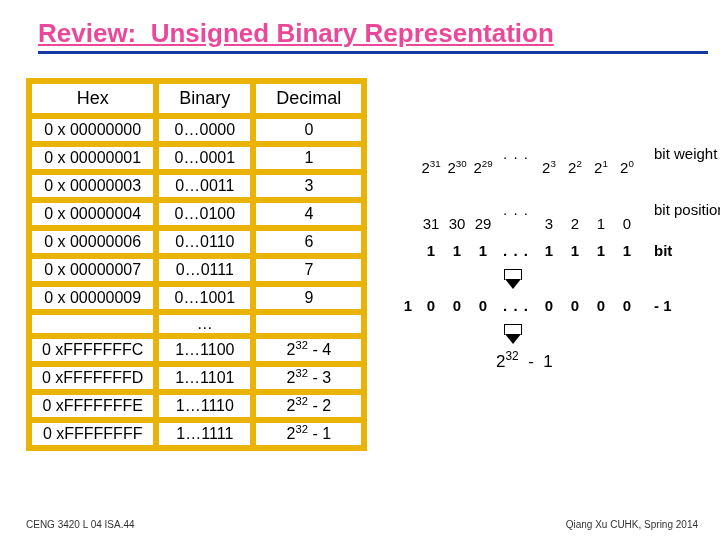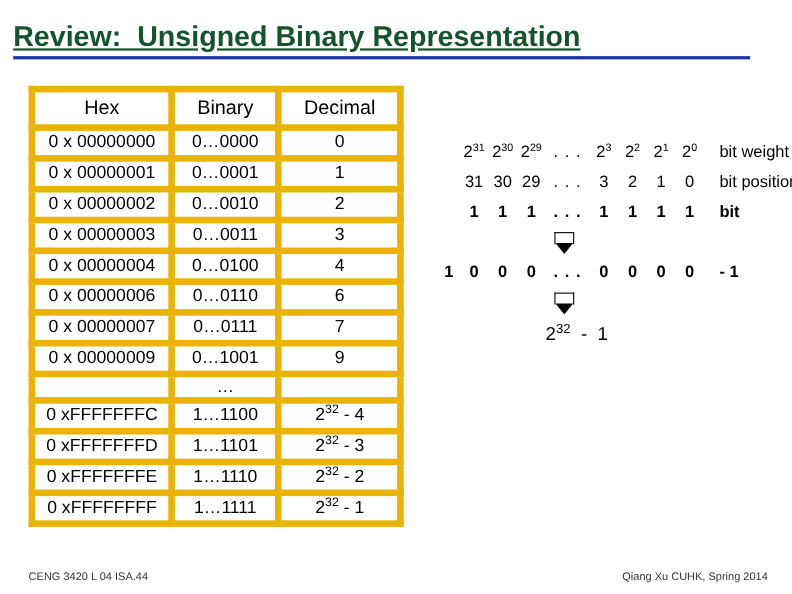--- a/index.html
+++ b/index.html
@@ -8,25 +8,25 @@
     width: 720px;
     height: 540px;
     font-family: Arial, Helvetica, sans-serif;
     background: #fff;
     position: relative;
     overflow: hidden;
   }
   .title {
     position: absolute;
     top: 18px;
-    left: 12px;
+    left: 38px;
     font-size: 26px;
     font-weight: bold;
     text-decoration: underline;
-    color: #14532d;
+    color: #ec4899;
     border-bottom: 3px solid #1838a8;
     width: 670px;
     padding-bottom: 2px;
   }
   .main-table {
     position: absolute;
     top: 78px;
     left: 26px;
     border-collapse: collapse;
     font-size: 16px;
@@ -52,21 +52,21 @@
     top: 130px;
     left: 398px;
     font-size: 15px;
     color: #000;
   }
   .row { display: flex; align-items: center; margin-bottom: 10px; }
   .row .leadcell { width: 20px; text-align: center; }
   .row .cell { width: 26px; text-align: center; }
   .row .dots { width: 40px; text-align: center; letter-spacing: 1px; }
   .row .lbl { margin-left: 14px; white-space: nowrap; }
-  .row.tight .cell, .row.tight .leadcell { font-size: 15px; }
+  .row.tight .cell, .row.tight .leadcell { font-size: 15px; margin-top: 29px; }
   .row .cell.pw sup { font-size: 0.65em; }
 
   .arrow {
     margin: 4px 0 6px 100px;
     width: 28px;
     height: 22px;
     position: relative;
   }
   .arrow::before {
     content: "";
@@ -125,25 +125,20 @@
         <td class="hexc">0 x 00000000</td>
         <td class="binc">0…0000</td>
         <td class="decc">0</td>
       </tr>
       <tr>
         <td class="hexc">0 x 00000001</td>
         <td class="binc">0…0001</td>
         <td class="decc">1</td>
       </tr>
       <tr>
-        <td class="hexc">0 x 00000002</td>
-        <td class="binc">0…0010</td>
-        <td class="decc">2</td>
-      </tr>
-      <tr>
         <td class="hexc">0 x 00000003</td>
         <td class="binc">0…0011</td>
         <td class="decc">3</td>
       </tr>
       <tr>
         <td class="hexc">0 x 00000004</td>
         <td class="binc">0…0100</td>
         <td class="decc">4</td>
       </tr>
       <tr>

